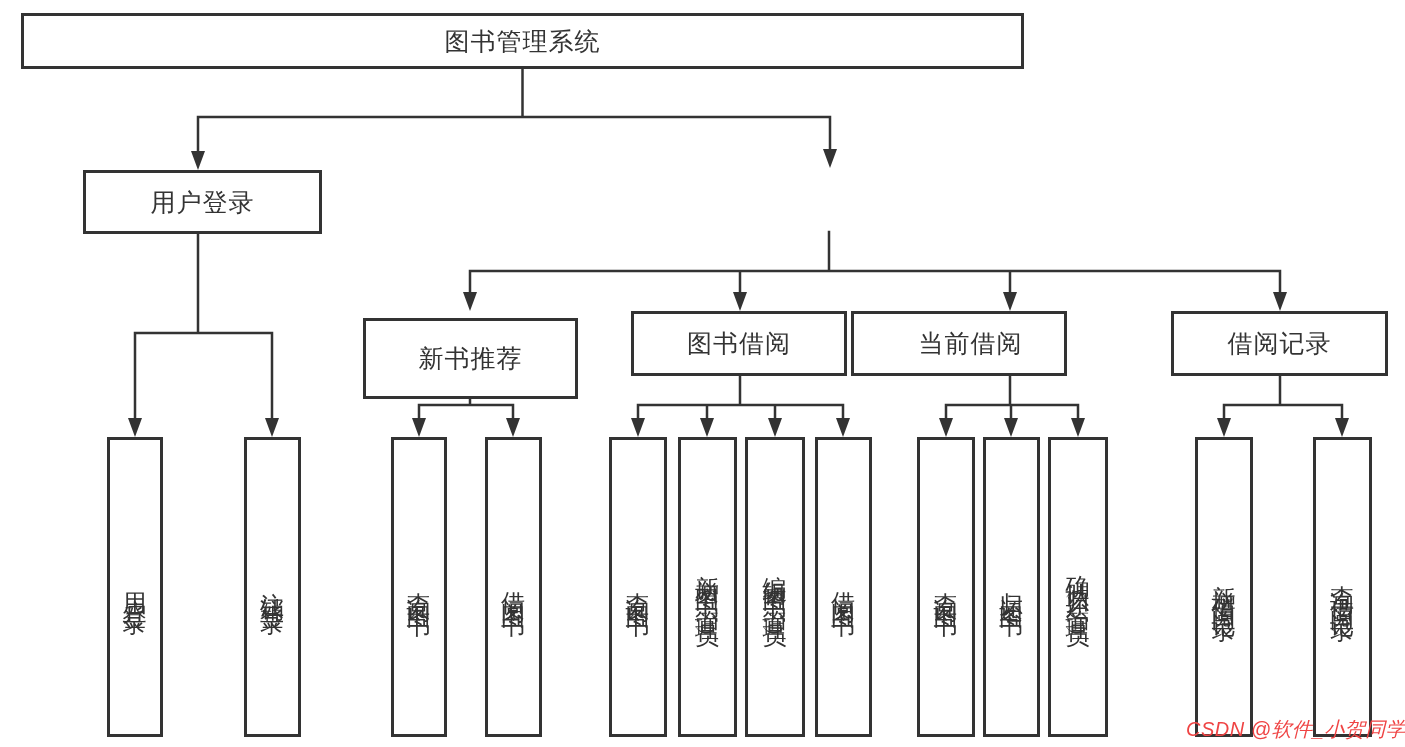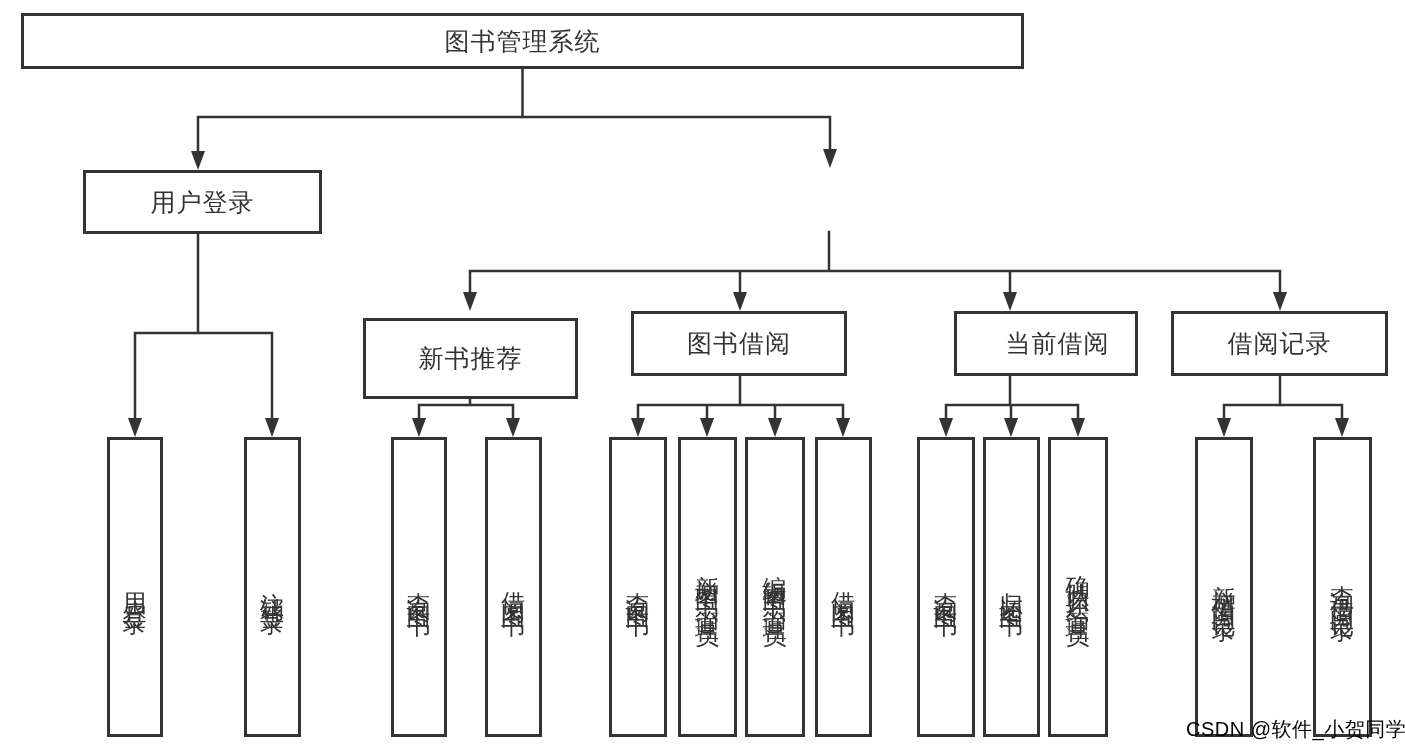--- a/index.html
+++ b/index.html
@@ -43,24 +43,25 @@
     font-size: 24px;
     line-height: 1.05;
     letter-spacing: 7px;
     white-space: nowrap;
   }
   .watermark {
     position: absolute;
     left: 1186px;
     top: 716px;
     font-size: 20px;
-    color: #000000;
+    color: #ef4444;
     white-space: nowrap;
     z-index: 6;
     letter-spacing: 0.5px;
+    font-style: italic;
   }
 </style>
 </head>
 <body>
 
 <div class="stage">
 
   <svg width="1405" height="747" viewBox="0 0 1405 747">
     <path fill="none" stroke="#333333" stroke-width="2.5" stroke-linecap="square" d="M522.5 68 V117 M198 117 H830 M198 117 V153 M830 117 V151
              M198 234 V333 M135 333 H272 M135 333 V421 M272 333 V421
@@ -97,21 +98,21 @@
   <div class="node h" style="left:83px; top:170px; width:239px; height:64px;">
     <span>用户登录</span>
   </div>
 
   <div class="node h" style="left:363px; top:318px; width:215px; height:81px;text-align:center;">
     <span>新书推荐</span>
   </div>
   <div class="node h" style="left:631px; top:311px; width:216px; height:65px;">
     <span>图书借阅</span>
   </div>
-  <div class="node h" style="left:954px; top:311px; width:184px; height:65px;padding-left:23px;">
+  <div class="node h" style="left:851px; top:311px; width:216px; height:65px;padding-left:23px;">
     <span>当前借阅</span>
   </div>
   <div class="node h" style="left:1171px; top:311px; width:217px; height:65px;align-items:center;">
     <span>借阅记录</span>
   </div>
 
   <div class="node v" style="left:107px; top:437px; width:56px; height:300px;">
     <span>用户登录</span>
   </div>
   <div class="node v" style="left:244px; top:437px; width:57px; height:300px;">

